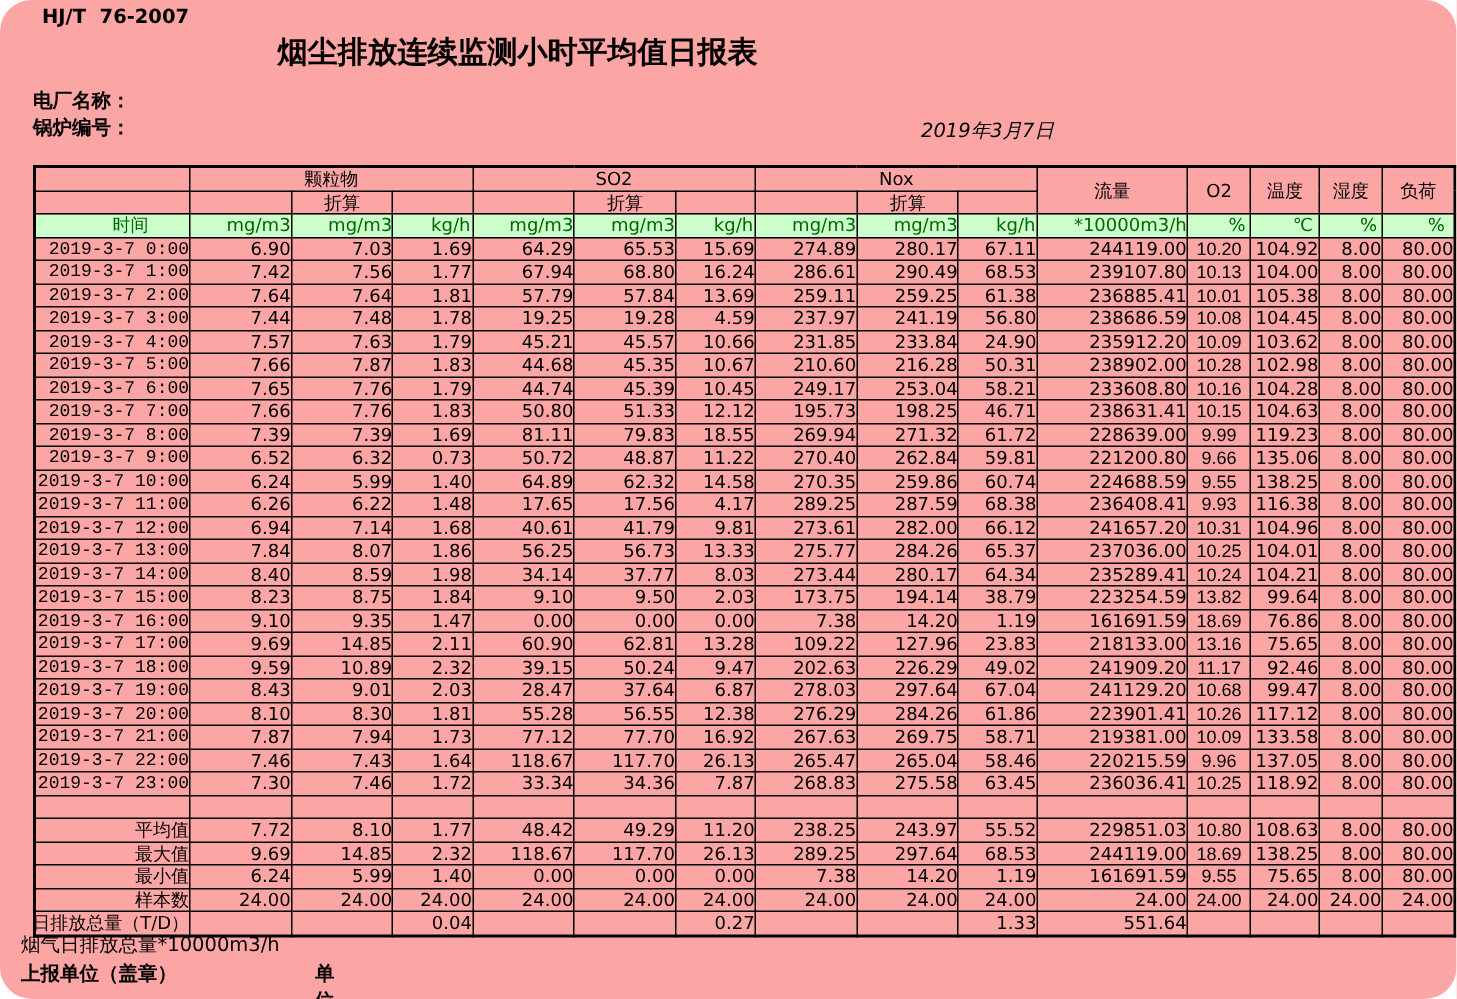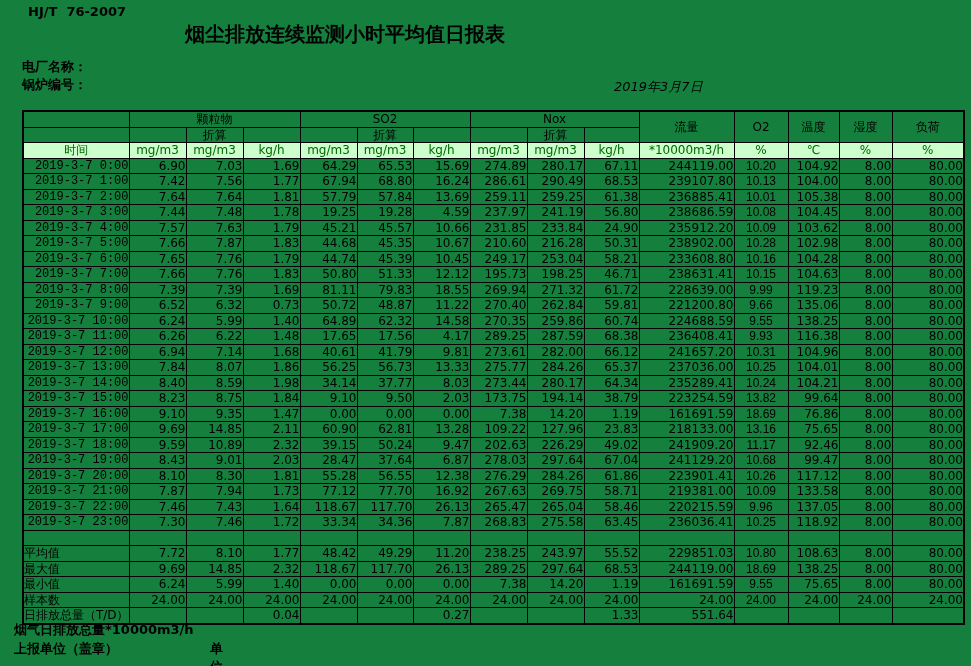--- a/index.html
+++ b/index.html
@@ -1,22 +1,23 @@
 <!DOCTYPE html>
 <html><head>
 <meta charset="utf-8">
 <style>
   html,body{margin:0;padding:0;background:#fff;}
   .sheet{
     position:relative;
     width:971px;height:666px;
-    background:#15803d;
+    background:#fca5a5;
     font-family:"DejaVu Sans", sans-serif;
     color:#000;
     overflow:hidden;
+    border-radius:21px;
   }
   .doc-code{
     position:absolute;left:28px;top:4px;
     font-weight:bold;font-size:13px;white-space:pre;
   }
   .report-title{
     position:absolute;left:0;top:21px;width:690px;
     text-align:center;font-weight:bold;font-size:20px;
   }
   .plant-label{position:absolute;left:22px;top:58px;font-weight:bold;font-size:13px;}
@@ -32,34 +33,34 @@
     border:1px solid #000;
     height:14.5px;line-height:14px;
     font-size:12px;
     padding:0;
     white-space:nowrap;
     vertical-align:middle;
   }
   
   td.hc{text-align:center;font-size:13px;}
   tr.green-row td{
-    background:#ccffcc;color:#006600;text-align:center;
+    background:#ccffcc;color:#006600;text-align:center;padding-left:24px;
   }
   td.time-h{font-size:13px;}
   
   td.c-time{text-align:right;padding-right:6px;font-family:Liberation Mono, monospace;}
   td.c-num{text-align:right;padding-right:9px;}
   td.c-o2{text-align:center;font-family:Liberation Sans, sans-serif;}
-  td.c-sumlabel{text-align:left;padding-right:3px;font-size:12.5px;margin-top:37px;}
+  td.c-sumlabel{text-align:right;padding-right:3px;font-size:12.5px;margin-top:37px;}
   td.c-outlabel{
     text-align:right;font-size:12.5px;
     text-indent:-24px;overflow:visible;
     border-left:none;
   }
-  .footer-line1{position:absolute;left:14px;top:621px;font-weight:bold;font-size:13px;}
+  .footer-line1{position:absolute;left:14px;top:621px;font-weight:normal;font-size:13px;}
   .footer-line2{position:absolute;left:14px;top:640px;font-weight:bold;font-size:13px;}
   .footer-unit{position:absolute;left:196px;top:0;font-weight:bold;font-size:13px;}
 </style>
 </head>
 <body>
 
 <div class="sheet">
 
   <div class="doc-code">HJ/T  76-2007</div>
   <div class="report-title">烟尘排放连续监测小时平均值日报表</div>

